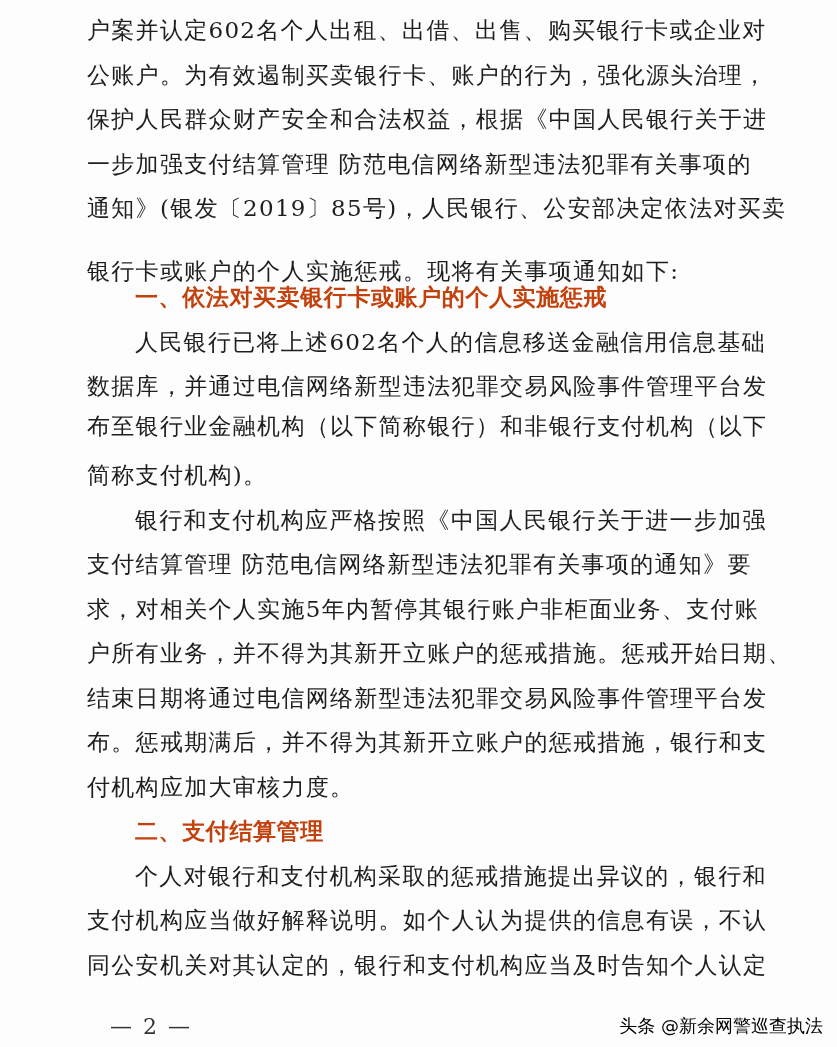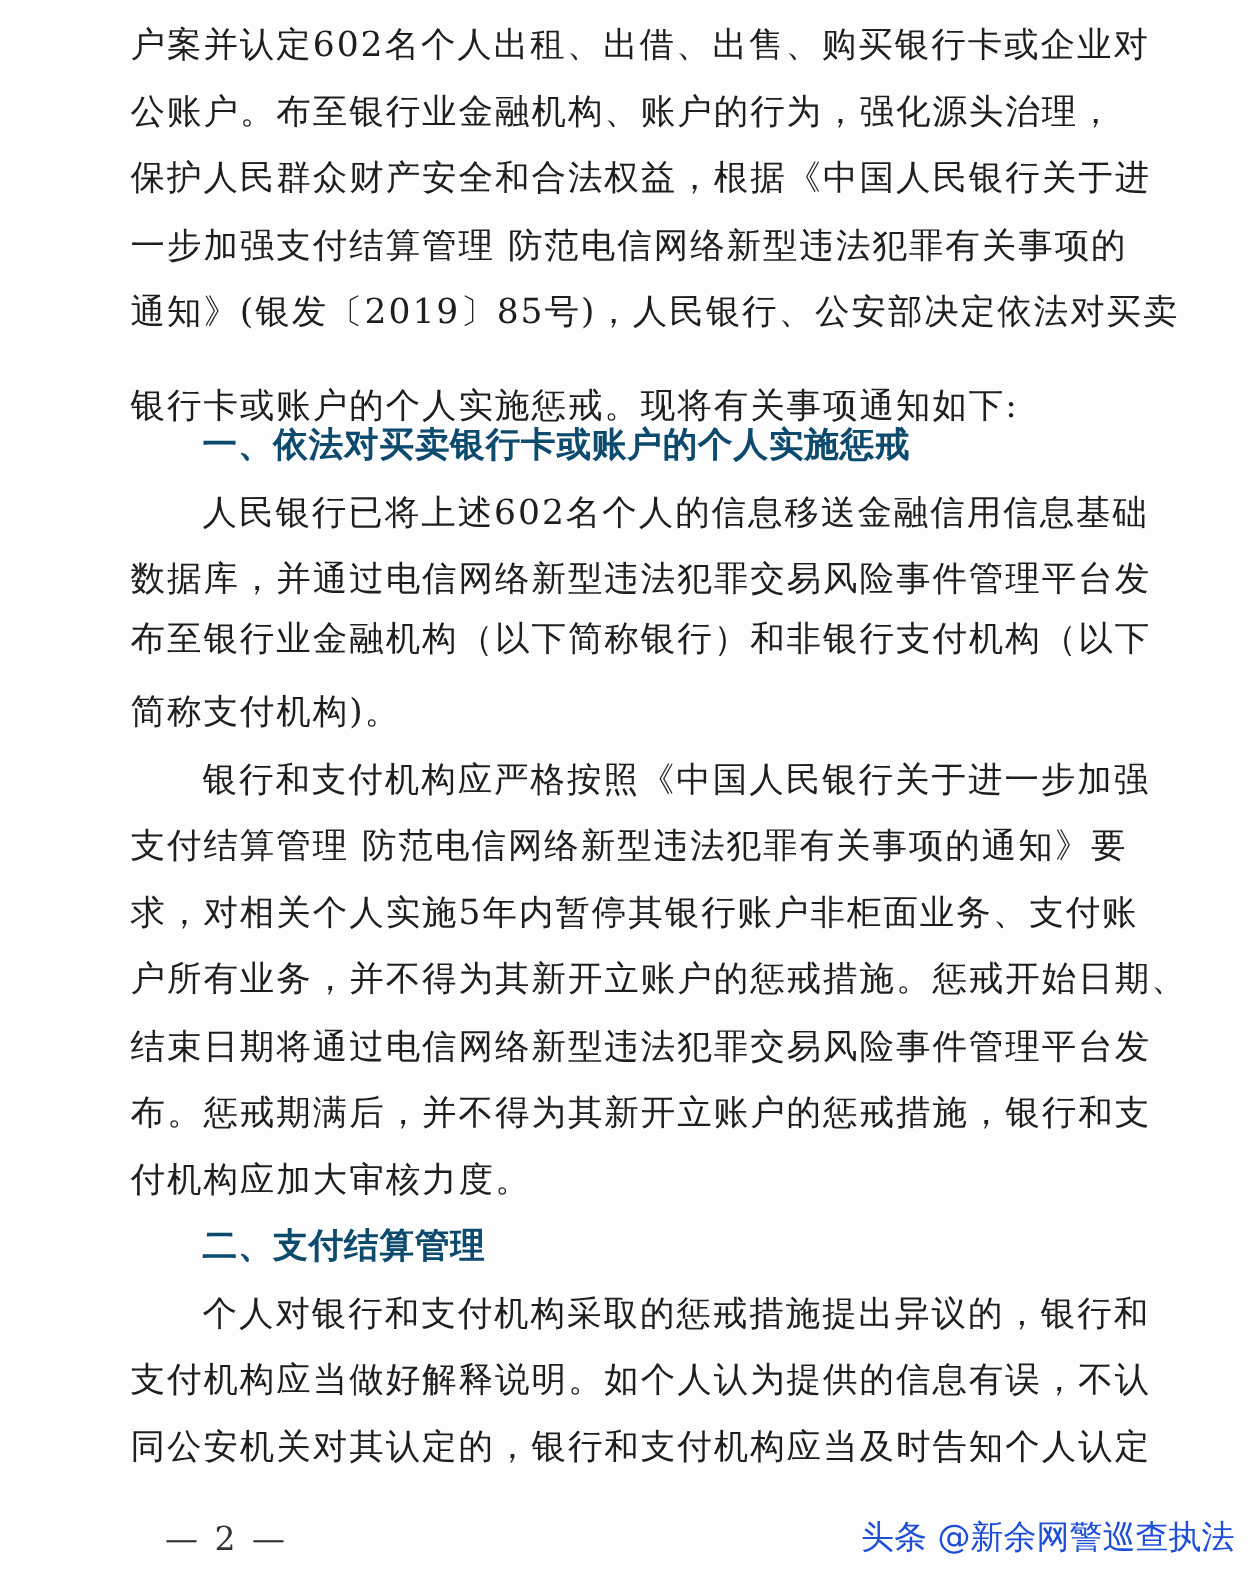--- a/index.html
+++ b/index.html
@@ -32,54 +32,54 @@
       white-space: nowrap;
       color: #1e1e1e;
     }
     .line.indent { left: 135px; }
     .line.heading {
       left: 135px;
       font-family: "DejaVu Sans", "Liberation Sans", sans-serif;
       font-weight: bold;
       font-size: 23px;
       letter-spacing: 0.6px;
-      color: #0c4a6e;
+      color: #c2410c;
     }
     .page-number {
       position: absolute;
       left: 110px;
       top: 1010px;
       height: 34px;
       line-height: 34px;
       font-family: "DejaVu Serif", "Liberation Serif", serif;
       font-size: 22px;
       color: #333333;
       letter-spacing: 2px;
       white-space: nowrap;
     }
     .watermark {
       position: absolute;
       right: 14px;
       top: 1008px;
       height: 36px;
       line-height: 36px;
       font-family: "DejaVu Sans", "Liberation Sans", sans-serif;
-      font-size: 22px;
-      color: #1d4ed8;
+      font-size: 18px;
+      color: #000000;
       white-space: nowrap;
       text-shadow: 0 0 1px #ffffff, 1px 1px 0 #ffffff;
     }
   </style>
 </head>
 <body>
 
 <div class="page">
 
   <div class="line" style="top:10px">户案并认定602名个人出租、出借、出售、购买银行卡或企业对</div>
-  <div class="line" style="top:55px">公账户。布至银行业金融机构、账户的行为，强化源头治理，</div>
+  <div class="line" style="top:55px">公账户。为有效遏制买卖银行卡、账户的行为，强化源头治理，</div>
   <div class="line" style="top:99px">保护人民群众财产安全和合法权益，根据《中国人民银行关于进</div>
   <div class="line" style="top:144px">一步加强支付结算管理 防范电信网络新型违法犯罪有关事项的</div>
   <div class="line" style="top:188px">通知》(银发〔2019〕85号)，人民银行、公安部决定依法对买卖</div>
   <div class="line" style="top:251px">银行卡或账户的个人实施惩戒。现将有关事项通知如下:</div>
 
   <div class="line heading" style="top:277px">一、依法对买卖银行卡或账户的个人实施惩戒</div>
 
   <div class="line indent" style="top:322px">人民银行已将上述602名个人的信息移送金融信用信息基础</div>
   <div class="line" style="top:366px">数据库，并通过电信网络新型违法犯罪交易风险事件管理平台发</div>
   <div class="line" style="top:406px">布至银行业金融机构（以下简称银行）和非银行支付机构（以下</div>

